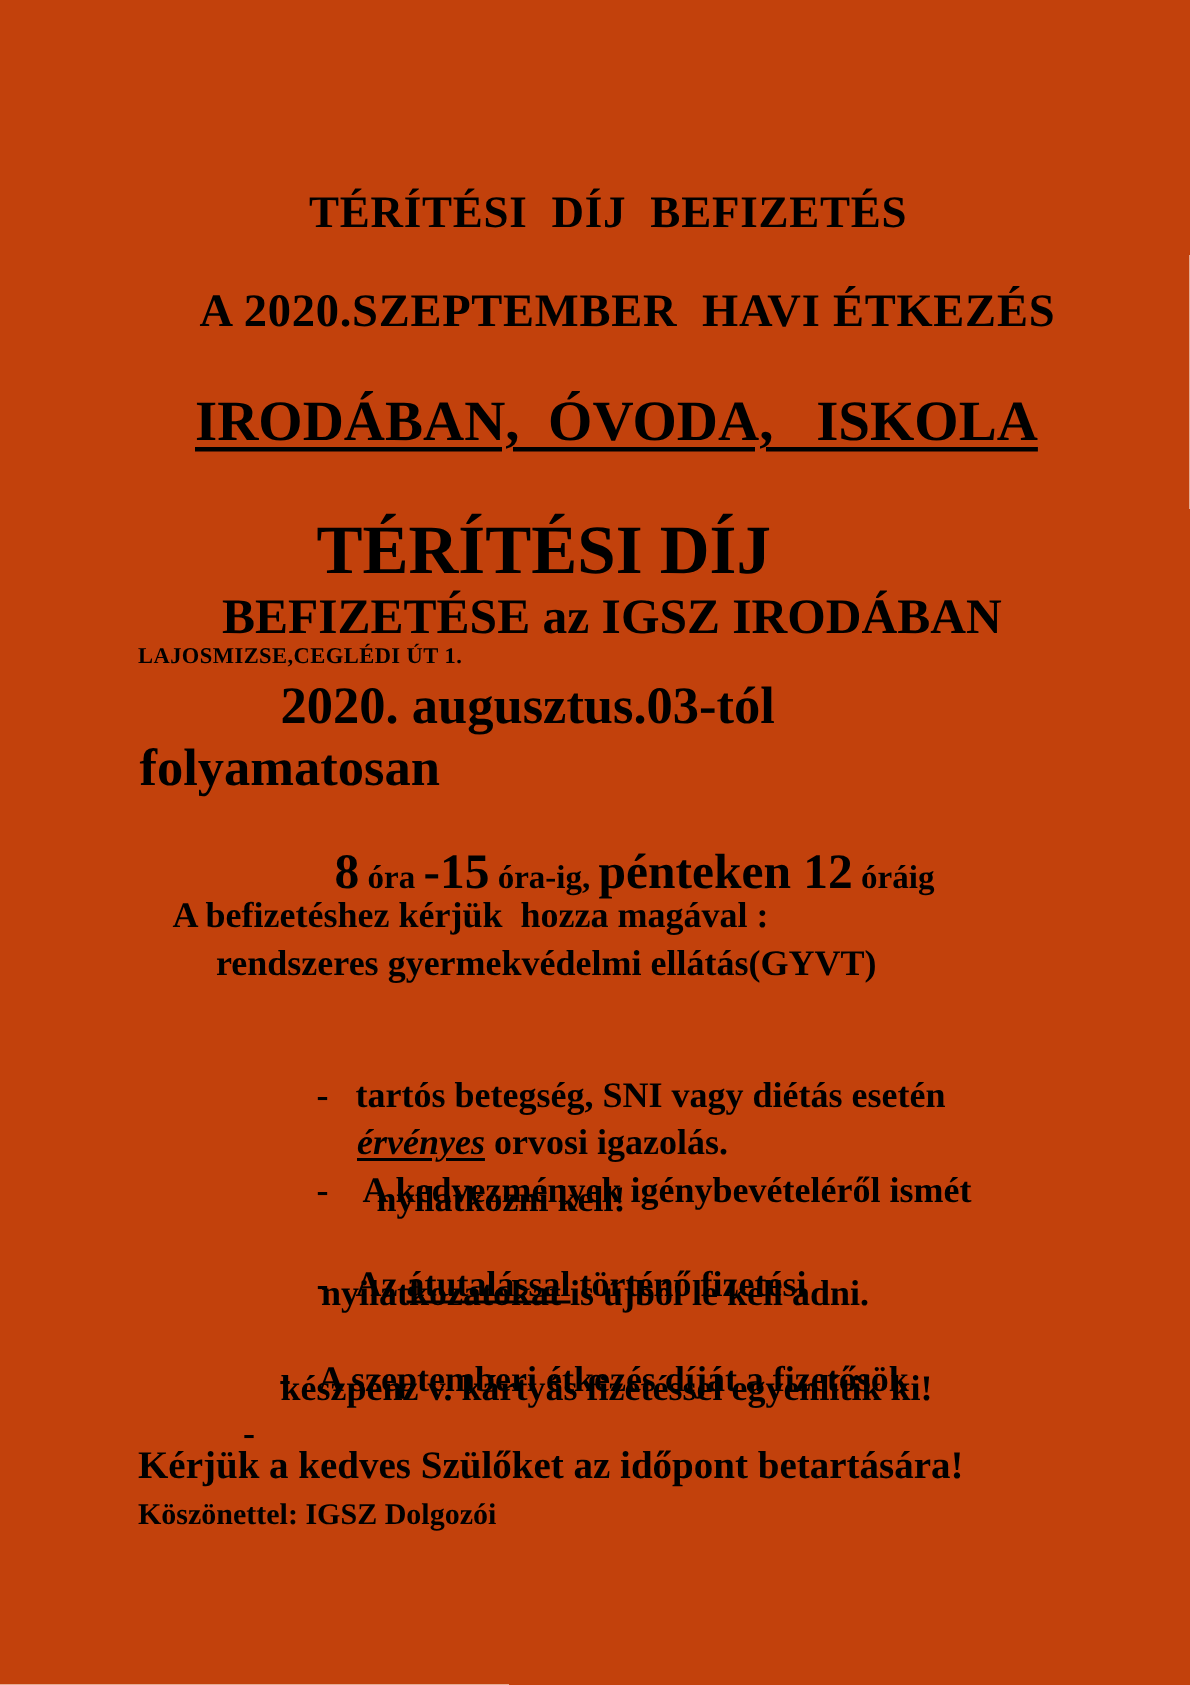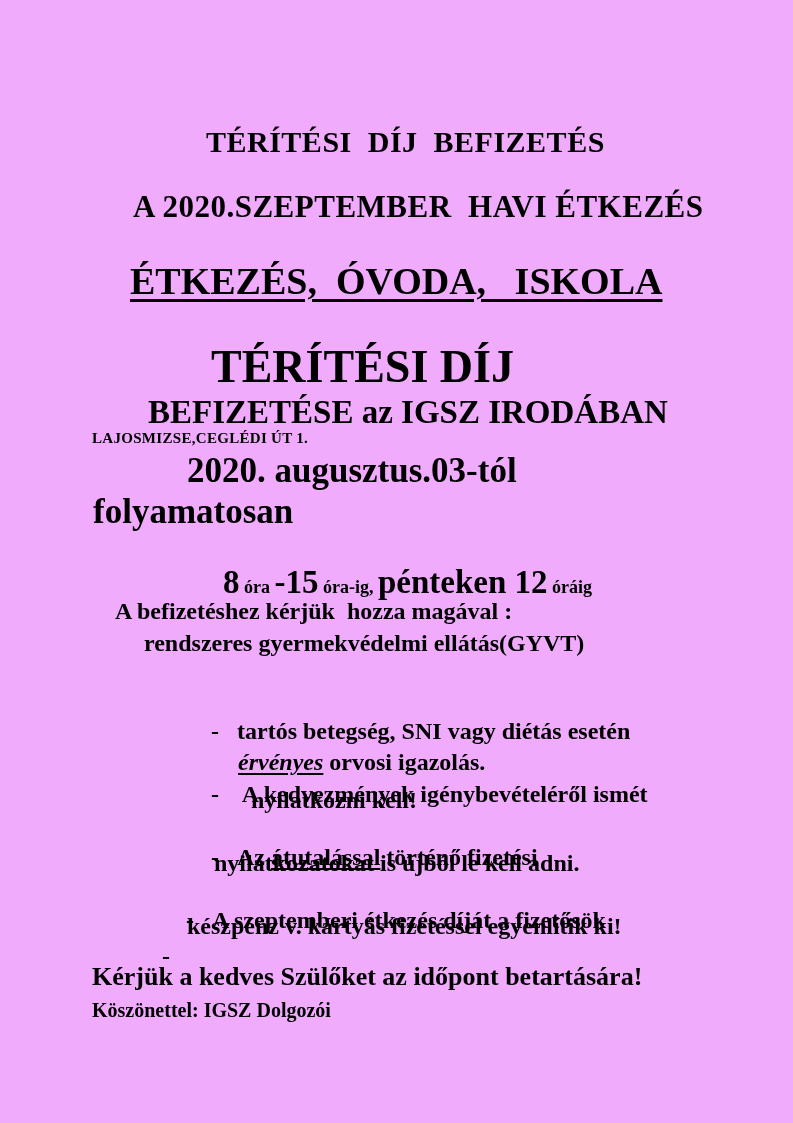--- a/index.html
+++ b/index.html
@@ -4,21 +4,21 @@
 <style>
   html, body {
     margin: 0;
     padding: 0;
     background: #ffffff;
   }
   .page {
     position: relative;
     width: 793px;
     height: 1123px;
-    background: #f0abfc;
+    background: #c2410c;
     font-family: "Liberation Serif", "DejaVu Serif", serif;
     color: #000000;
     overflow: hidden;
   }
   .ln {
     position: absolute;
     white-space: pre;
     font-weight: 700;
     line-height: 1.04;
   }
@@ -26,21 +26,21 @@
   .t1 { left: 206px; top: 126px; font-size: 30px; letter-spacing: 0.5px; }
   .t2 { left: 133px; top: 191px; font-size: 31px; letter-spacing: 0.5px; }
   .t3 { left: 130px; top: 262px; font-size: 38px;
         text-decoration: underline; text-decoration-thickness: 3px; text-underline-offset: 5px; }
   .t4 { left: 211px; top: 343px; font-size: 46px; }
   .t5 { left: 148px; top: 395px; font-size: 33px; }
   .addr { left: 92px; top: 431px; font-size: 15px; font-weight: 700; letter-spacing: 0.3px; }
   .date { left: 187px; top: 453px; font-size: 35px; }
   .cont { left: 93px;  top: 494px; font-size: 35px; }
   .hours { left: 190px; top: 531px; font-size: 33px; }
-  .hours .sm { font-size: 18px; text-align: center; }
+  .hours .sm { font-size: 22px; text-align: center; }
   
   .b  { font-size: 24px; }
   .l10 { left: 115px; top: 599px; }
   .l11 { left: 144px; top: 631px; }
   .l12 { left: 144px; top: 662px; }
   .l13 { left: 187px; top: 694px; }
   .l14 { left: 214px; top: 725px; }
   .l15 { left: 187px; top: 757px; }
   .l16 { left: 214px; top: 788px; margin-left: 37px; }
   .l17 { left: 187px; top: 820px; }
@@ -64,21 +64,21 @@
     text-underline-offset: 3px;
   }
 </style>
 </head>
 <body>
 
 <div class="page">
 
   <div class="ln t1">TÉRÍTÉSI  DÍJ  BEFIZETÉS</div>
   <div class="ln t2">A 2020.SZEPTEMBER  HAVI ÉTKEZÉS</div>
-  <div class="ln t3">ÉTKEZÉS,  ÓVODA,   ISKOLA</div>
+  <div class="ln t3">IRODÁBAN,  ÓVODA,   ISKOLA</div>
   <div class="ln t4">TÉRÍTÉSI DÍJ</div>
   <div class="ln t5">BEFIZETÉSE az IGSZ IRODÁBAN</div>
   <div class="ln addr">LAJOSMIZSE,CEGLÉDI ÚT 1.</div>
 
   <div class="ln date">2020. augusztus.03-tól</div>
   <div class="ln cont">folyamatosan</div>
   <div class="ln hours">
     <span>8</span><span class="sm"> óra </span><span>-15</span><span class="sm"> óra-ig, </span><span>pénteken 12</span><span class="sm"> óráig</span>
   </div>
 

